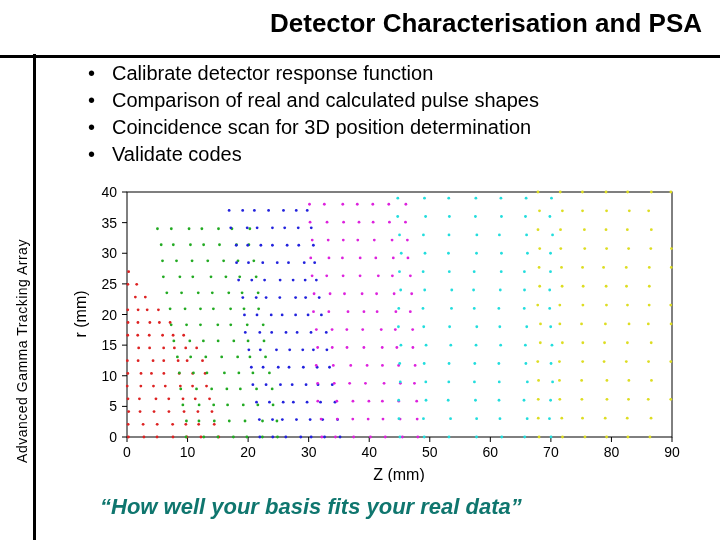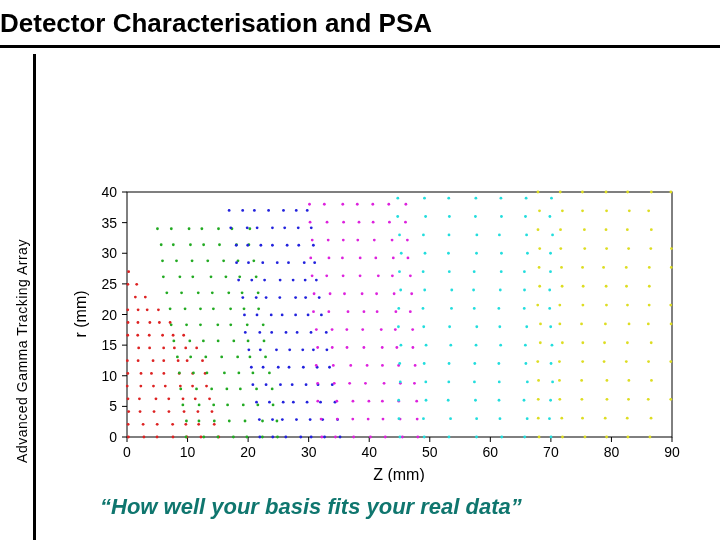--- a/index.html
+++ b/index.html
@@ -1,18 +1,18 @@
 <!DOCTYPE html>
 <html><head>
 <meta charset="utf-8">
 <style>
   * { margin: 0; padding: 0; box-sizing: border-box; }
   body { width: 720px; height: 540px; background: #fff; font-family: Verdana, Geneva, sans-serif; position: relative; overflow: hidden; }
   .slide { width: 720px; height: 540px; position: relative; }
-  .title { font-size: 26px; font-weight: bold; padding: 8px 18px 6px 0; }
+  .title { font-size: 26px; font-weight: bold; text-align: right; padding: 8px 18px 16px 0; }
   .hr-top { border: none; border-top: 3px solid #000; margin: 0; }
   .content { position: absolute; left: 60px; top: 60px; right: 16px; }
   .bullets { list-style: none; margin-left: 28px; }
   .bullets li { font-size: 20px; line-height: 1.35; position: relative; padding-left: 24px; }
   .bullets li::before { content: "•"; position: absolute; left: 0; top: 0; }
   .sidebar { position: absolute; left: 4px; top: 0; bottom: 0; width: 36px; }
   .sidebar .vr { position: absolute; right: 4px; top: 54px; bottom: 0; width: 3px; background: #000; }
   .sidebar .label { position: absolute; left: 50%; top: 65%; transform: translate(-50%, -50%) rotate(-90deg); transform-origin: center; white-space: nowrap; font-size: 14px; letter-spacing: .5px; }
   .chart-wrap { position: absolute; left: 72px; top: 182px; width: 620px; height: 300px; }
   .chart { width: 100%; height: 100%; }
@@ -26,20 +26,28 @@
 <div class="slide">
 
 <div class="title">Detector Characterisation and PSA</div>
 <hr class="hr-top">
 
 <div class="sidebar">
   <div class="vr"></div>
   <div class="label">Advanced Gamma Tracking Array</div>
 </div>
 
+<div class="content">
+  <ul class="bullets">
+    <li>Calibrate detector response function</li>
+    <li>Comparison of real and calculated pulse shapes</li>
+    <li>Coincidence scan for 3D position determination</li>
+    <li>Validate codes</li>
+  </ul>
+</div>
 
 <div class="chart-wrap">
   <svg class="chart" viewBox="0 0 620 300">
 
     <g id="plot" transform="translate(55,10)">
       <rect x="0" y="0" width="545" height="245" fill="none" stroke="#000" stroke-width="1"></rect>
 
       <g id="xticks">
             <line x1="0" y1="245" x2="0" y2="250" stroke="#000"></line>
             <text x="0" y="265" text-anchor="middle" class="axis-text">0</text>

